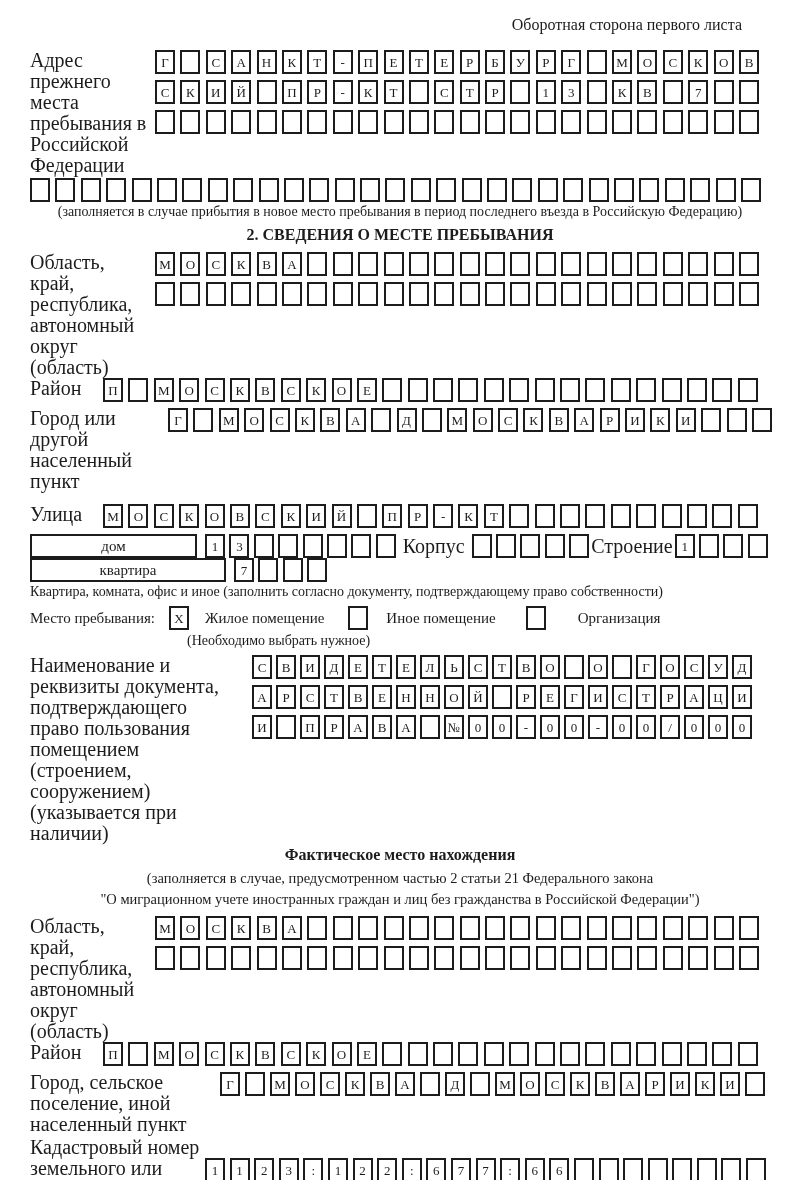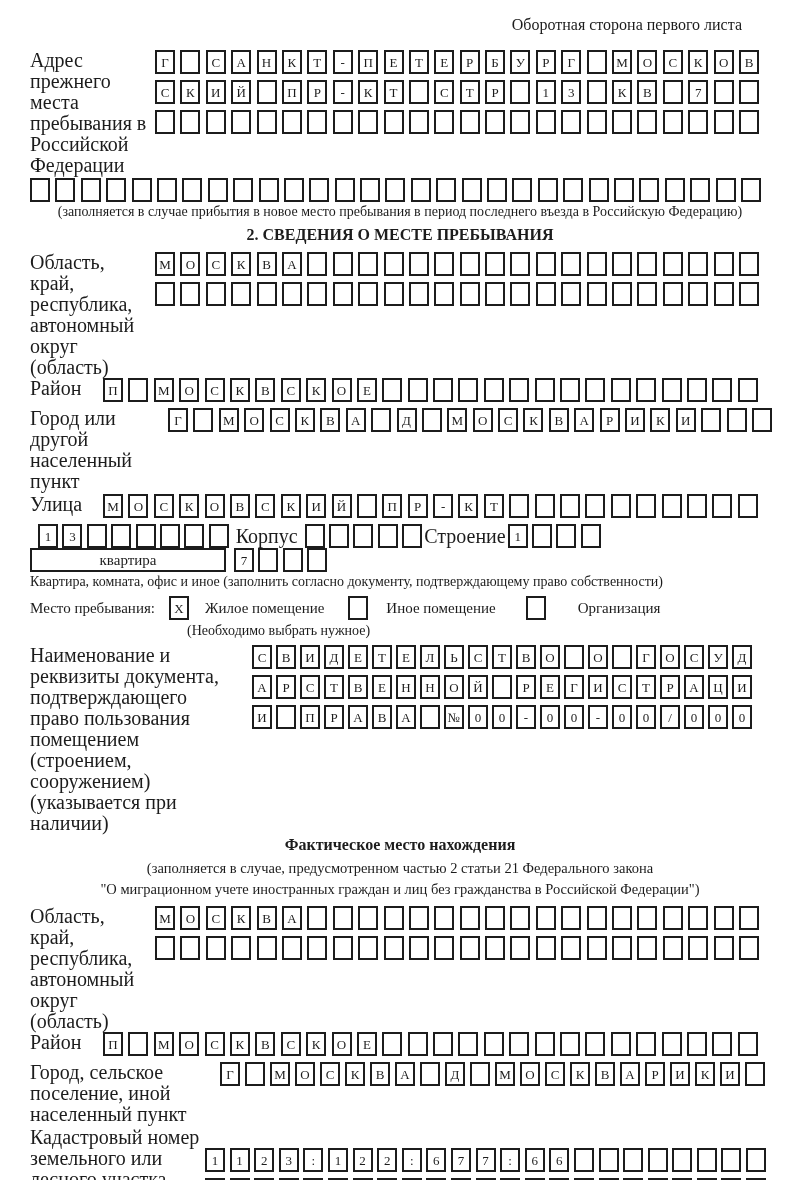--- a/index.html
+++ b/index.html
@@ -256,21 +256,21 @@
         <span class="cell"></span>
         <span class="cell"></span>
         <span class="cell"></span>
         <span class="cell"></span>
         <span class="cell"></span>
         <span class="cell"></span>
         <span class="cell"></span>
       </div>
   </div>
 
-  <div class="frow" style="margin-bottom:2px;">
+  <div class="frow" style="margin-bottom:12px;">
     <div class="flabel" style="width:138px; padding-right:6px;">Город или другой населенный пункт</div>
     <div class="cellrow">
         <span class="cell">Г</span>
         <span class="cell"></span>
         <span class="cell">М</span>
         <span class="cell">О</span>
         <span class="cell">С</span>
         <span class="cell">К</span>
         <span class="cell">В</span>
         <span class="cell">А</span>
@@ -319,20 +319,21 @@
         <span class="cell"></span>
         <span class="cell"></span>
         <span class="cell"></span>
         <span class="cell"></span>
         <span class="cell"></span>
         <span class="cell"></span>
       </div>
   </div>
 
   <div class="frow" style="align-items:center;">
+    <div class="widebox" style="width:167px;">дом</div>
     <div class="cellrow g44" style="margin-left:8px;">
         <span class="cell">1</span>
         <span class="cell">3</span>
         <span class="cell"></span>
         <span class="cell"></span>
         <span class="cell"></span>
         <span class="cell"></span>
         <span class="cell"></span>
         <span class="cell"></span>
       </div>

